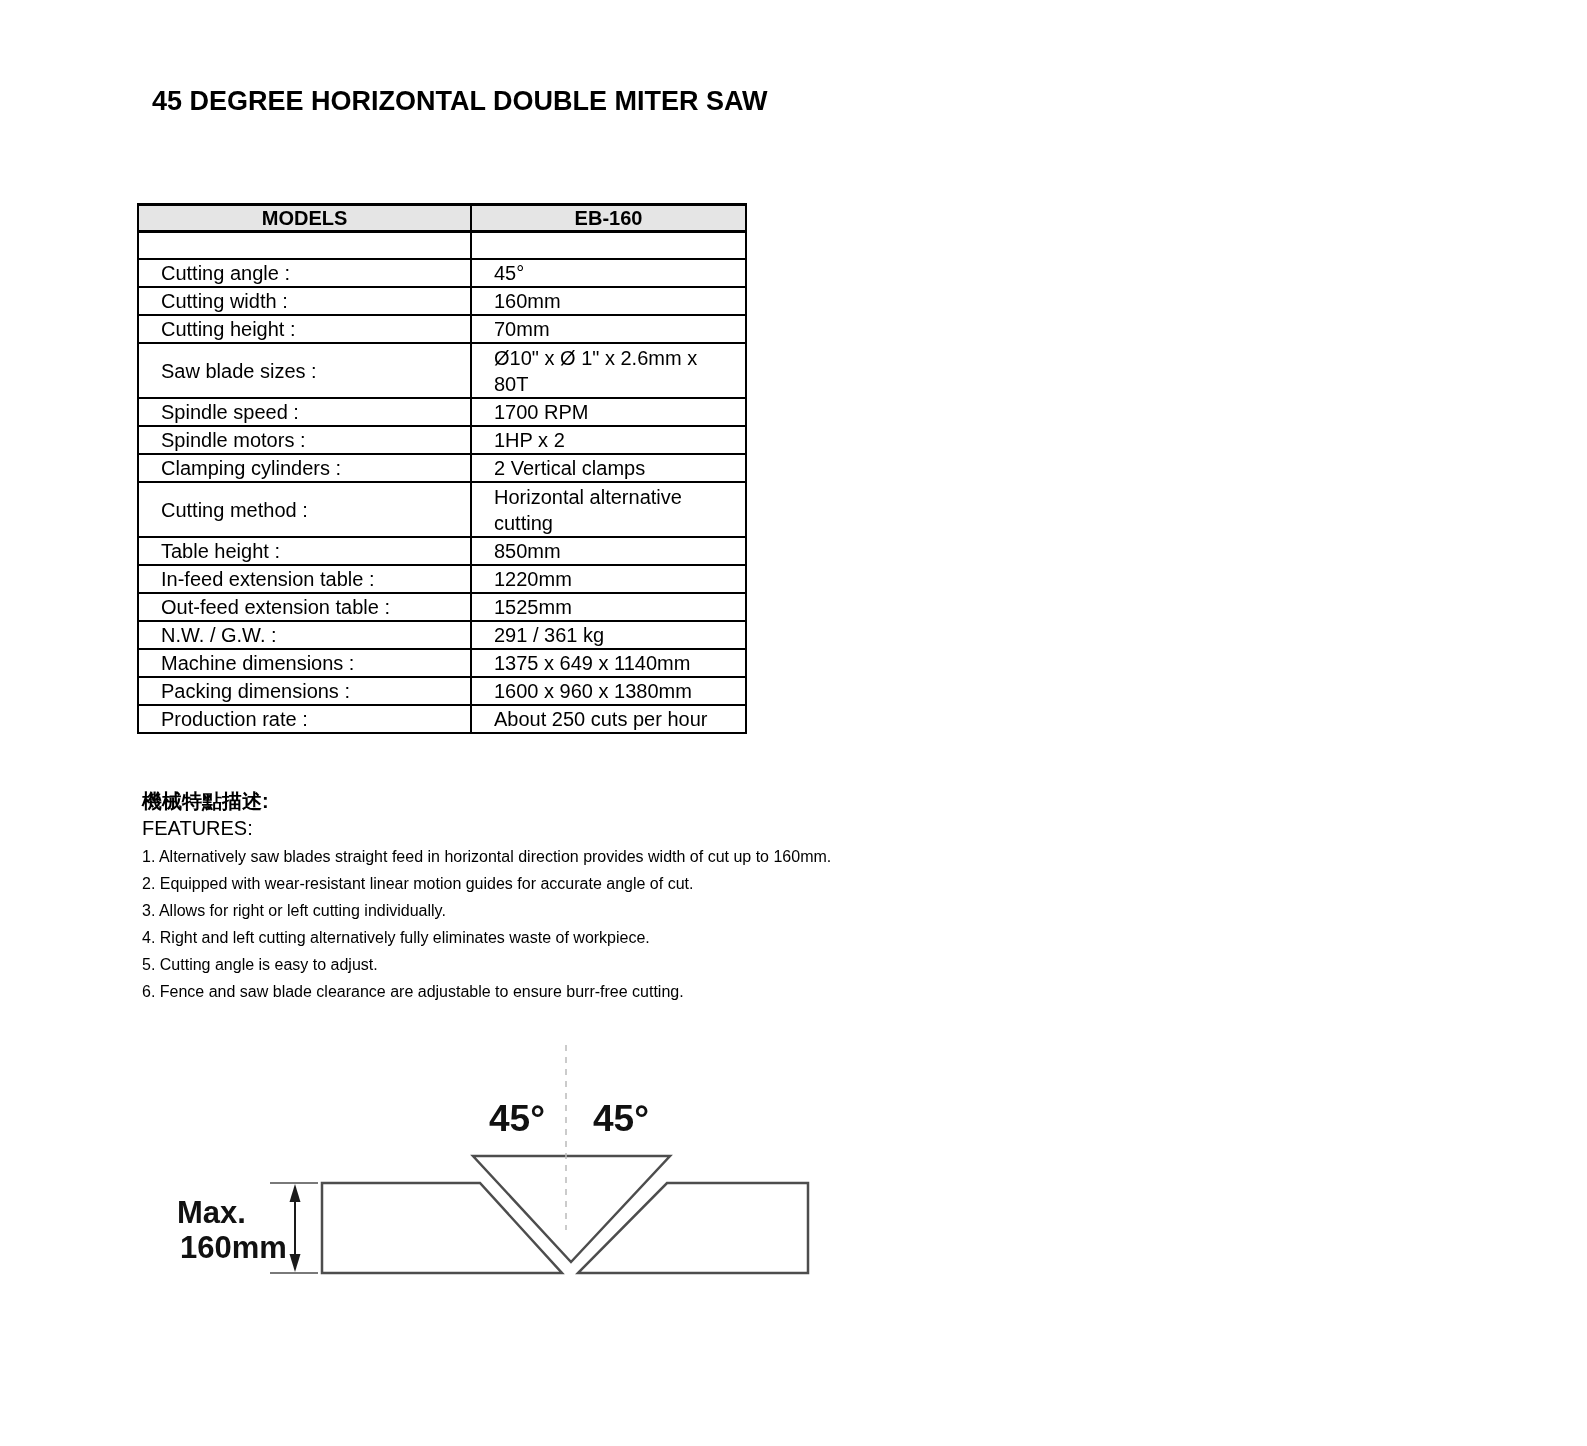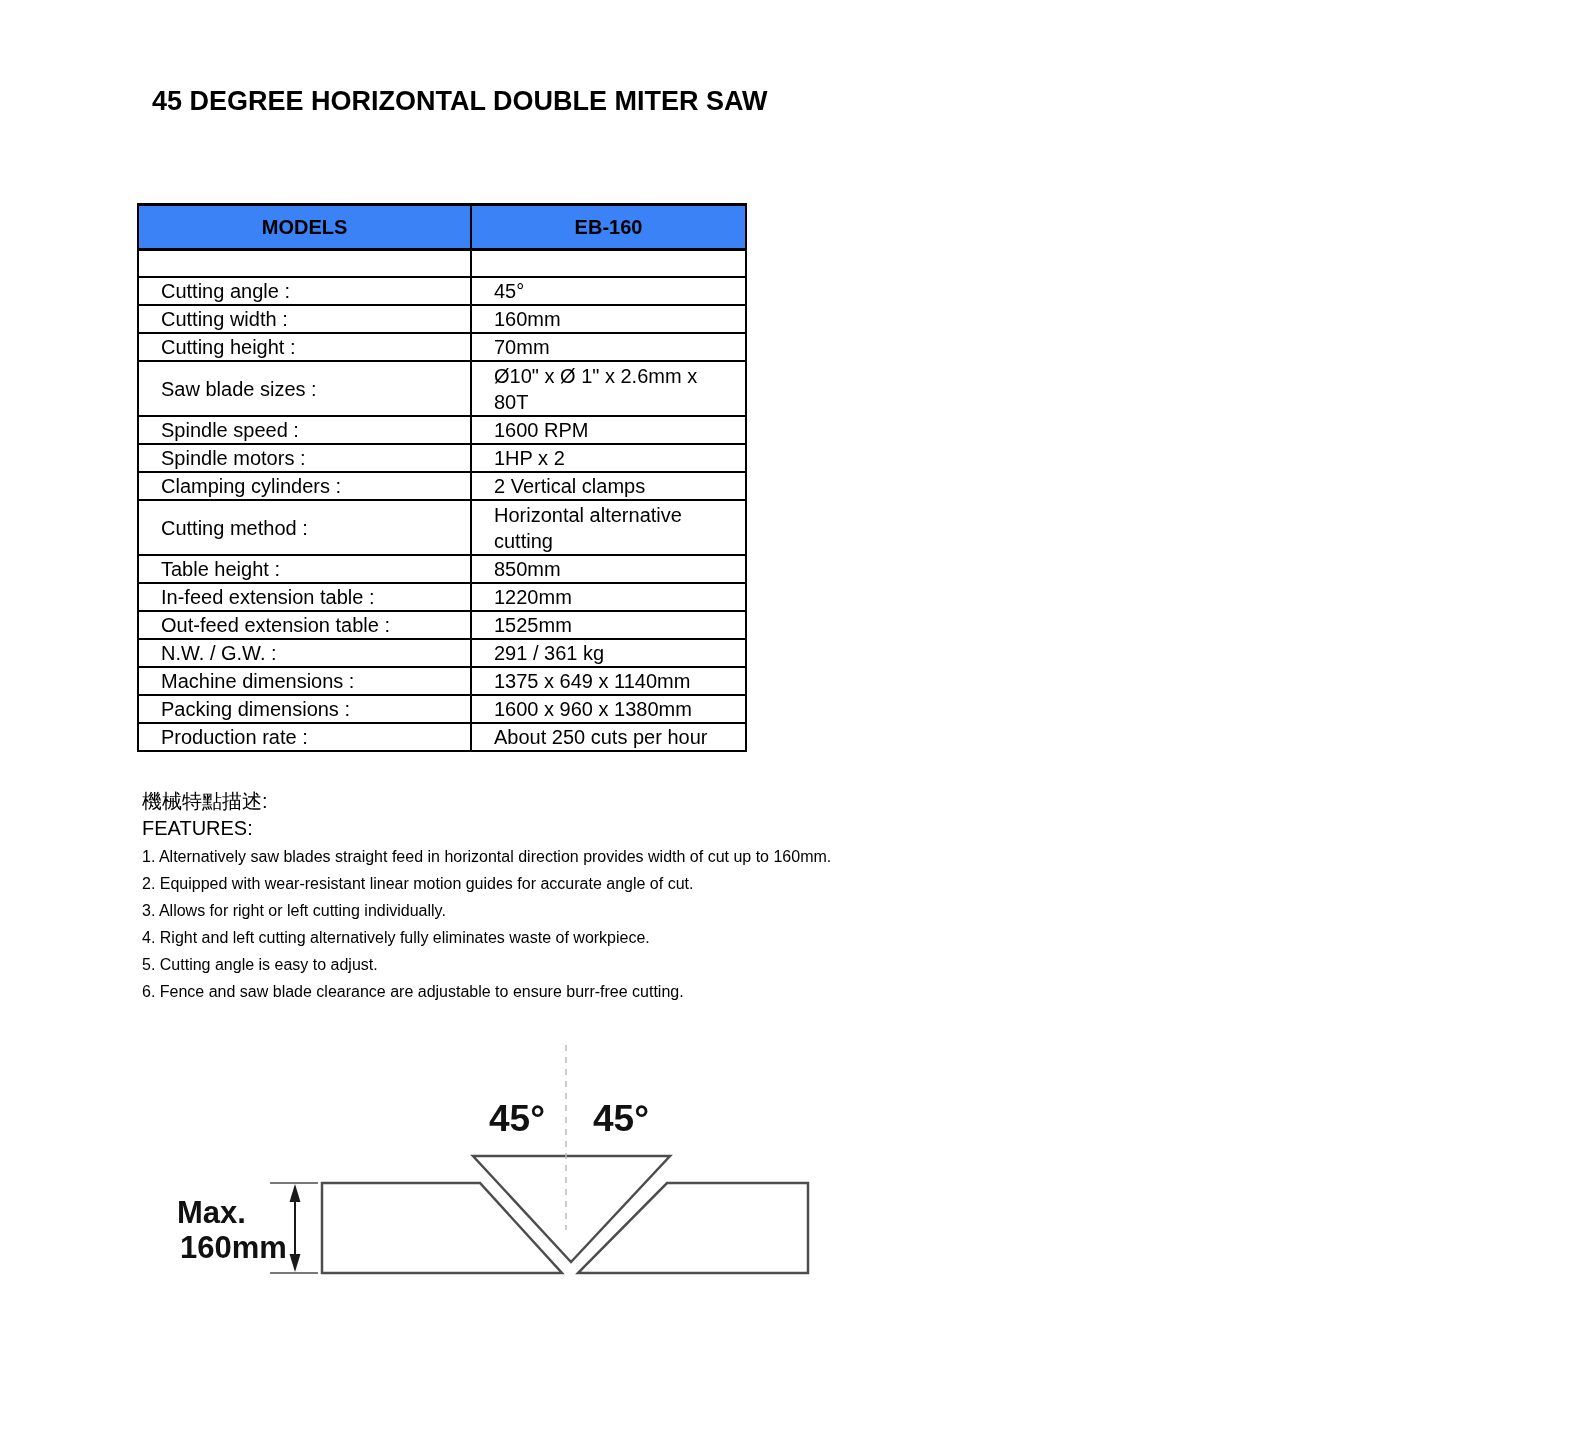--- a/index.html
+++ b/index.html
@@ -11,34 +11,34 @@
     position:absolute;left:152px;top:86px;
     font-size:27px;font-weight:bold;line-height:30px;white-space:nowrap;
   }
   table.spec{
     position:absolute;left:137px;top:203px;width:608px;
     border-collapse:collapse;table-layout:fixed;
   }
   table.spec col.c1{width:333px;}
   table.spec col.c2{width:275px;}
   table.spec th{
-    background:#3b82f6;border:2px solid #000;
+    background:#e5e5e5;border:2px solid #000;
     border-top:3px solid #000;border-bottom:3px solid #000;
-    height:24px;font-size:20px;font-weight:bold;text-align:center;padding:9px;
+    height:24px;font-size:20px;font-weight:bold;text-align:center;padding:0;
   }
   table.spec td{
     border:2px solid #000;height:25px;font-size:20px;font-weight:400;
     padding:0 4px 0 22px;vertical-align:middle;line-height:26px;
     overflow:hidden;white-space:nowrap;
   }
   table.spec tr.tall td{height:53px;white-space:pre-line;}
   table.spec td.val{white-space:pre-line;}
   table.spec tr.empty td{height:25px;}
   .features{position:absolute;left:142px;top:788px;width:1100px;}
-  .feat-zh{font-size:20px;line-height:26px;}
+  .feat-zh{font-size:20px;line-height:26px;font-weight:bold;}
   .feat-head{font-size:20px;line-height:29px;}
   .feat-item{font-size:16px;line-height:27px;white-space:nowrap;}
   .diagram{position:absolute;left:150px;top:1030px;width:700px;height:260px;}
   .diagram text{font-family:"Liberation Sans", sans-serif;}
 </style>
 </head>
 <body>
 
 <div class="page-title">45 DEGREE HORIZONTAL DOUBLE MITER SAW</div>
 
@@ -68,21 +68,21 @@
     <td>Cutting height :</td>
     <td class="val">70mm</td>
   </tr>
   <tr class="tall">
     <td>Saw blade sizes :</td>
     <td class="val">Ø10" x Ø 1" x 2.6mm x
 80T</td>
   </tr>
   <tr>
     <td>Spindle speed :</td>
-    <td class="val">1600 RPM</td>
+    <td class="val">1700 RPM</td>
   </tr>
   <tr>
     <td>Spindle motors :</td>
     <td class="val">1HP x 2</td>
   </tr>
   <tr>
     <td>Clamping cylinders :</td>
     <td class="val">2 Vertical clamps</td>
   </tr>
   <tr class="tall">

